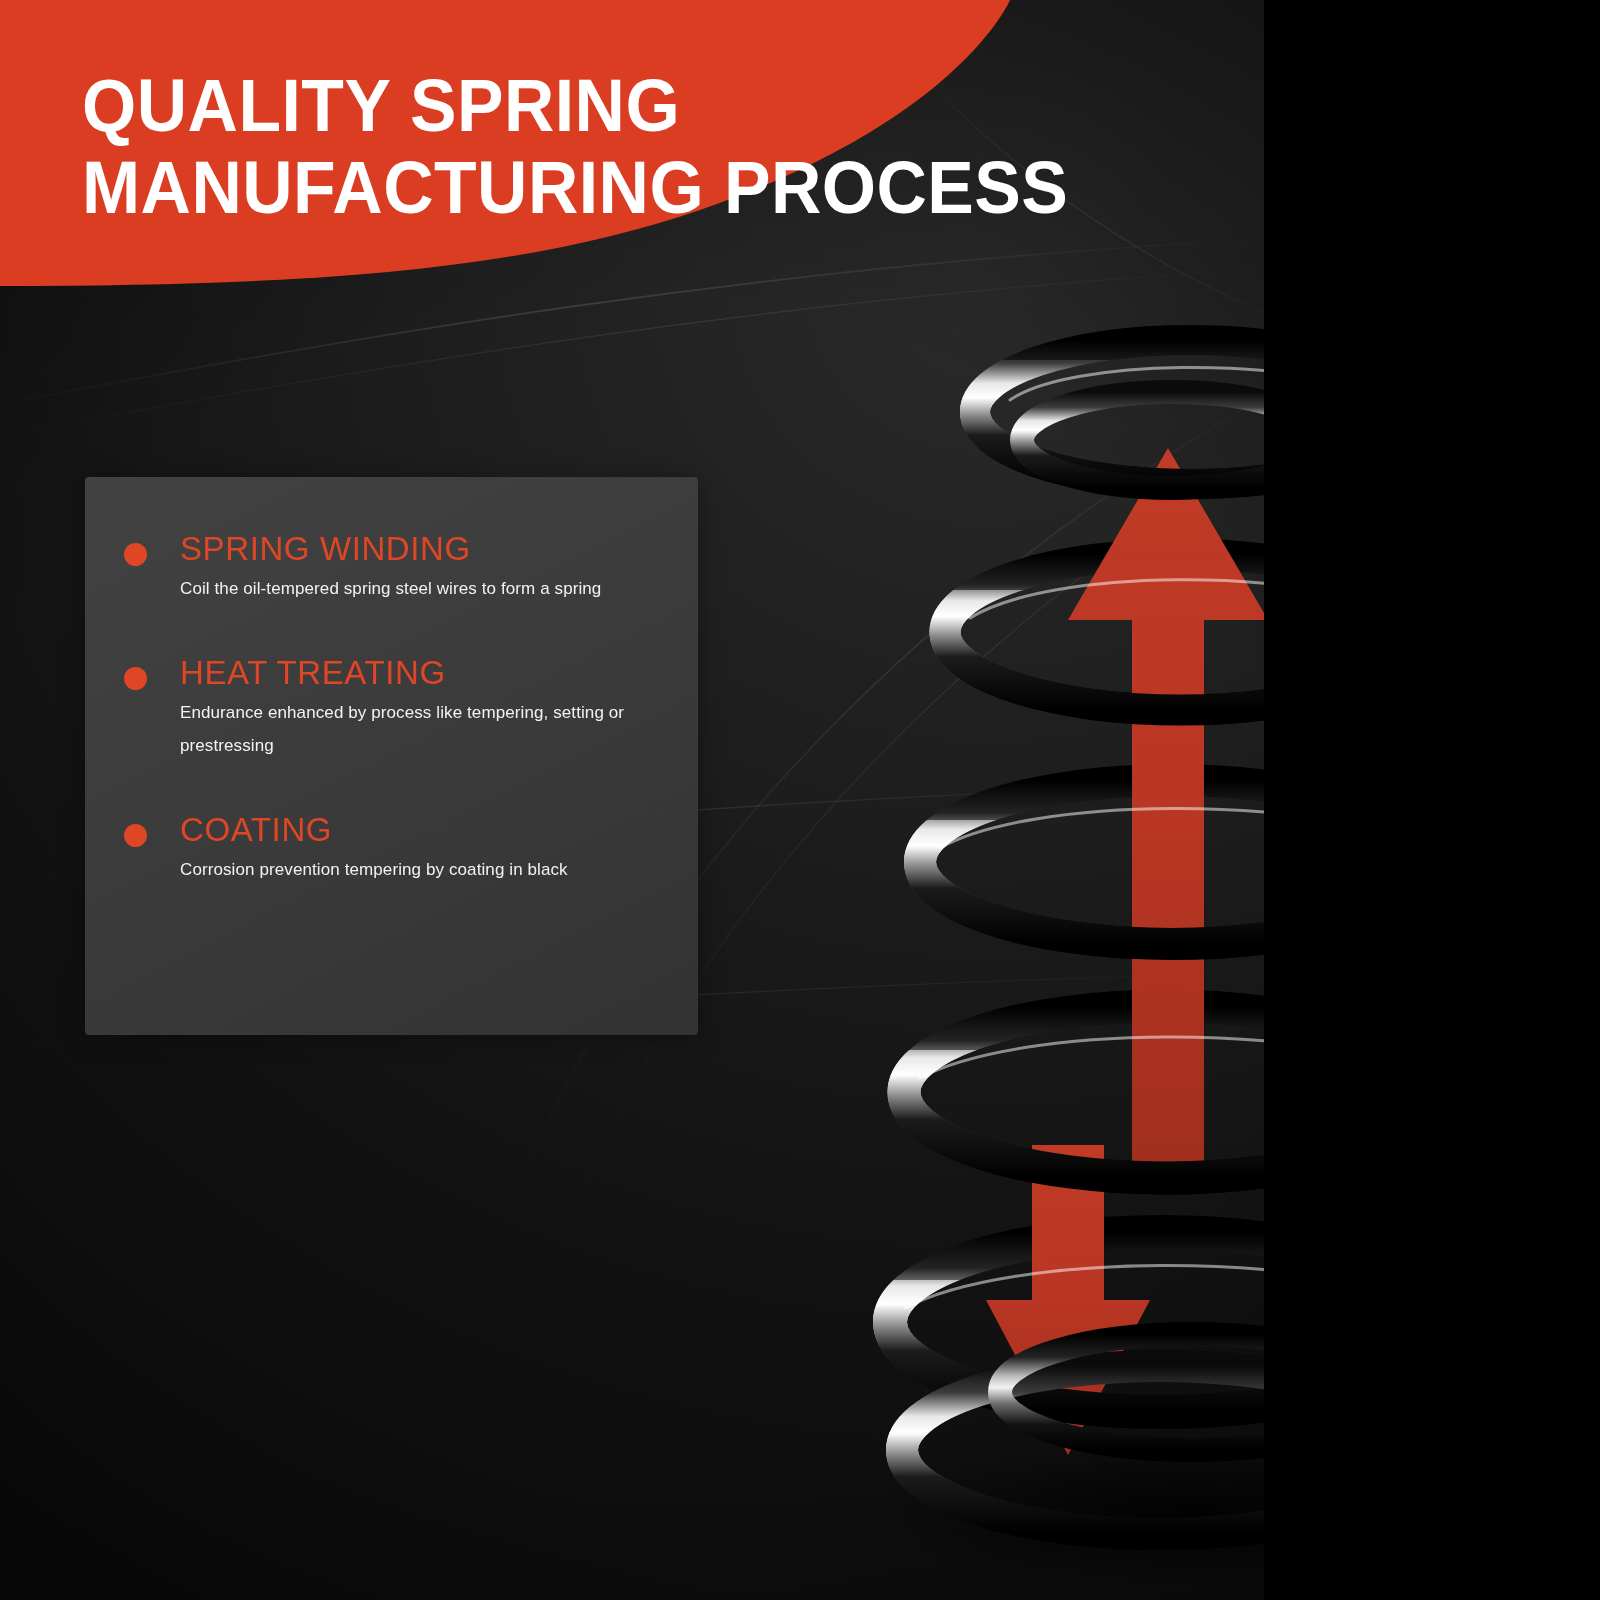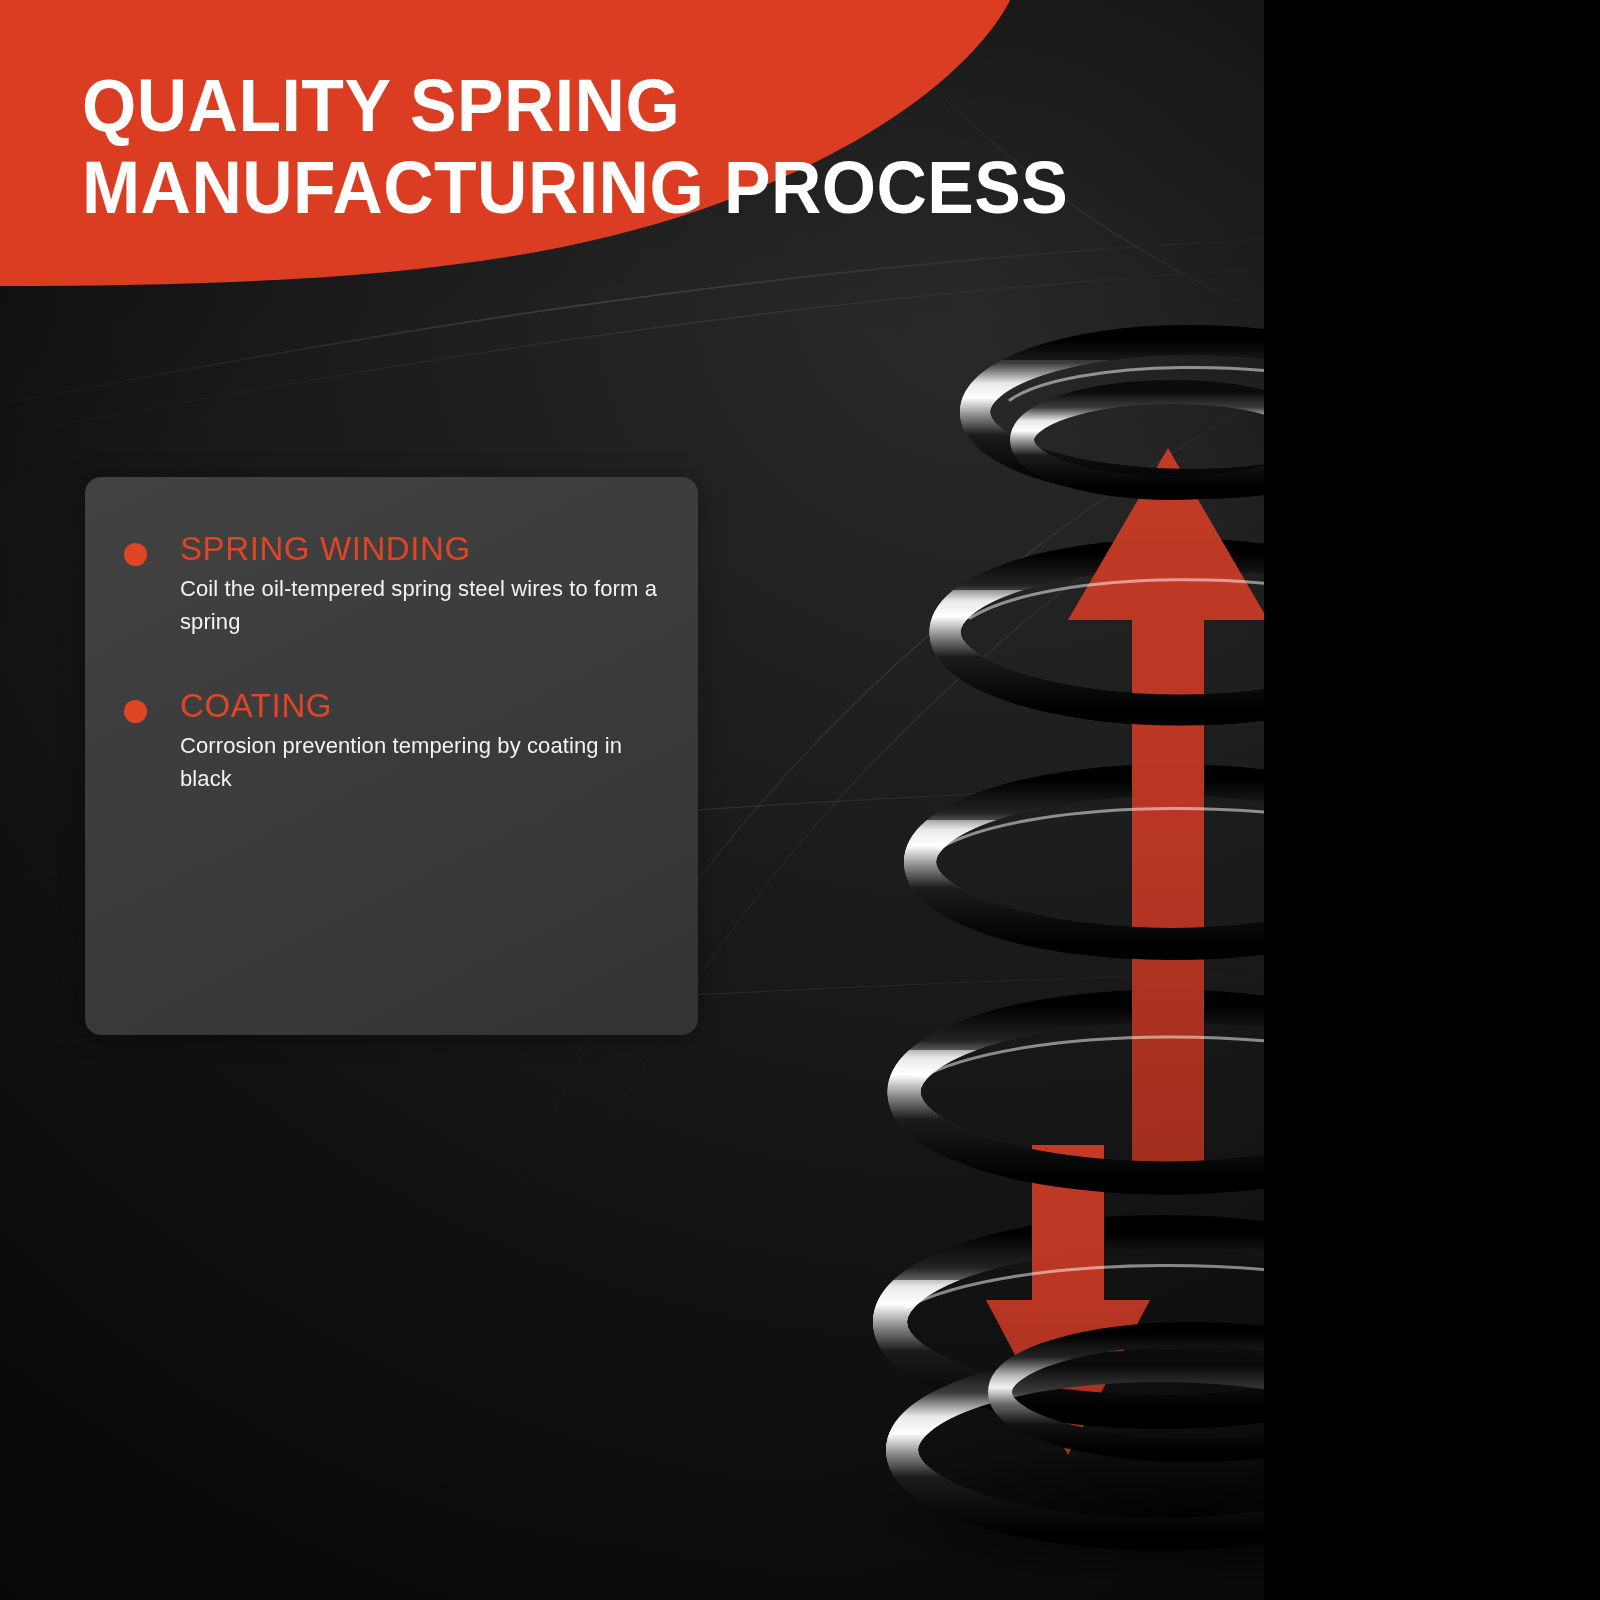--- a/index.html
+++ b/index.html
@@ -65,21 +65,21 @@
   }
 
   
   .info-panel {
     position: absolute;
     left: 85px;
     top: 477px;
     width: 613px;
     height: 558px;
     background: linear-gradient(150deg, rgba(68,68,68,0.96) 0%, rgba(60,60,60,0.95) 55%, rgba(52,52,52,0.95) 100%);
-    border-radius: 16px;
+    border-radius: 4px;
     box-shadow: 0 2px 24px rgba(0,0,0,0.35);
   }
   .panel-inner {
     position: absolute;
     left: 39px;
     top: 52px;
     right: 22px;
   }
   .step {
     position: relative;
@@ -102,21 +102,21 @@
     font-weight: 400;
     font-size: 33px;
     line-height: 40px;
     letter-spacing: 0.6px;
     text-transform: uppercase;
   }
   .step-desc {
     color: #f2f2f2;
     font-family: "Liberation Sans", sans-serif;
     font-weight: 400;
-    font-size: 22px;
+    font-size: 17px;
     line-height: 33px;
     letter-spacing: 0.1px;
     margin-top: 3px;
     max-width: 500px;
   }
 
   
   .spring-wrap {
     position: absolute;
     left: 820px;
@@ -166,20 +166,25 @@
 
   <div class="info-panel">
     <div class="panel-inner">
 
       <div class="step">
         <span class="bullet"></span>
         <div class="step-title">SPRING WINDING</div>
         <div class="step-desc">Coil the oil-tempered spring steel wires to form a spring</div>
       </div>
 
+      <div class="step">
+        <span class="bullet"></span>
+        <div class="step-title">HEAT TREATING</div>
+        <div class="step-desc">Endurance enhanced by process like tempering, setting or prestressing</div>
+      </div>
 
       <div class="step">
         <span class="bullet"></span>
         <div class="step-title">COATING</div>
         <div class="step-desc">Corrosion prevention tempering by coating in black</div>
       </div>
 
     </div>
   </div>
 

